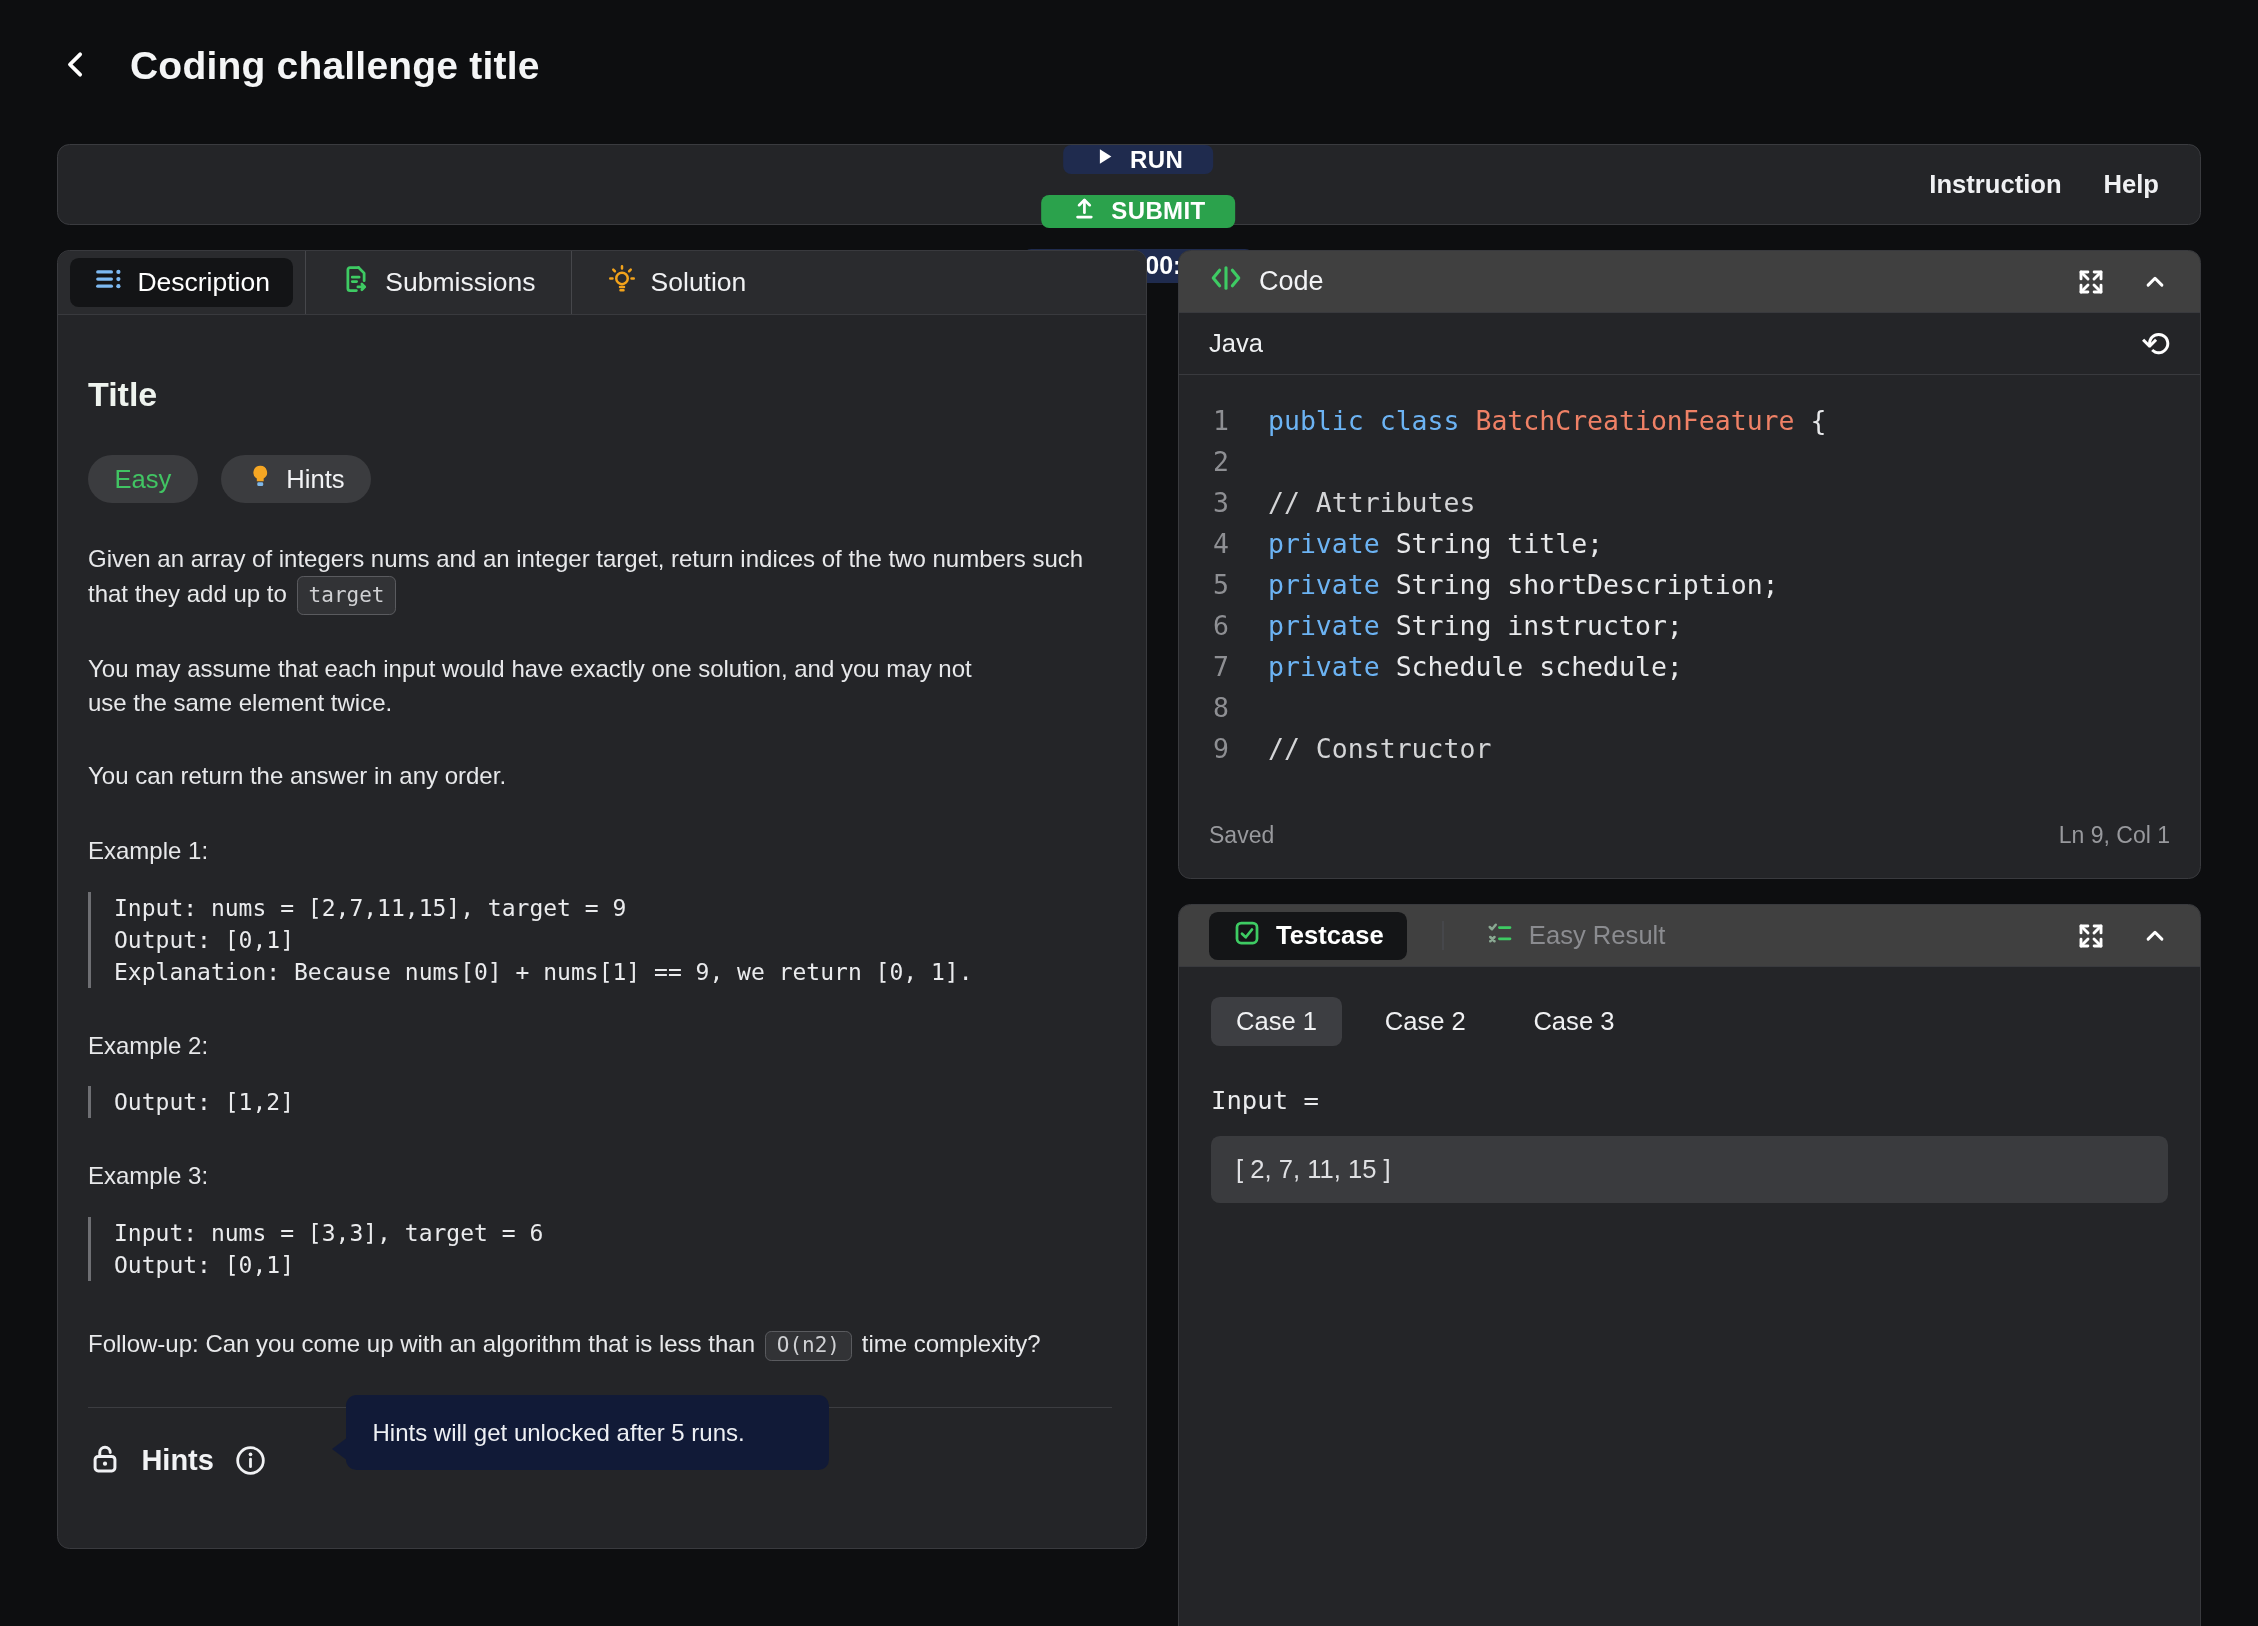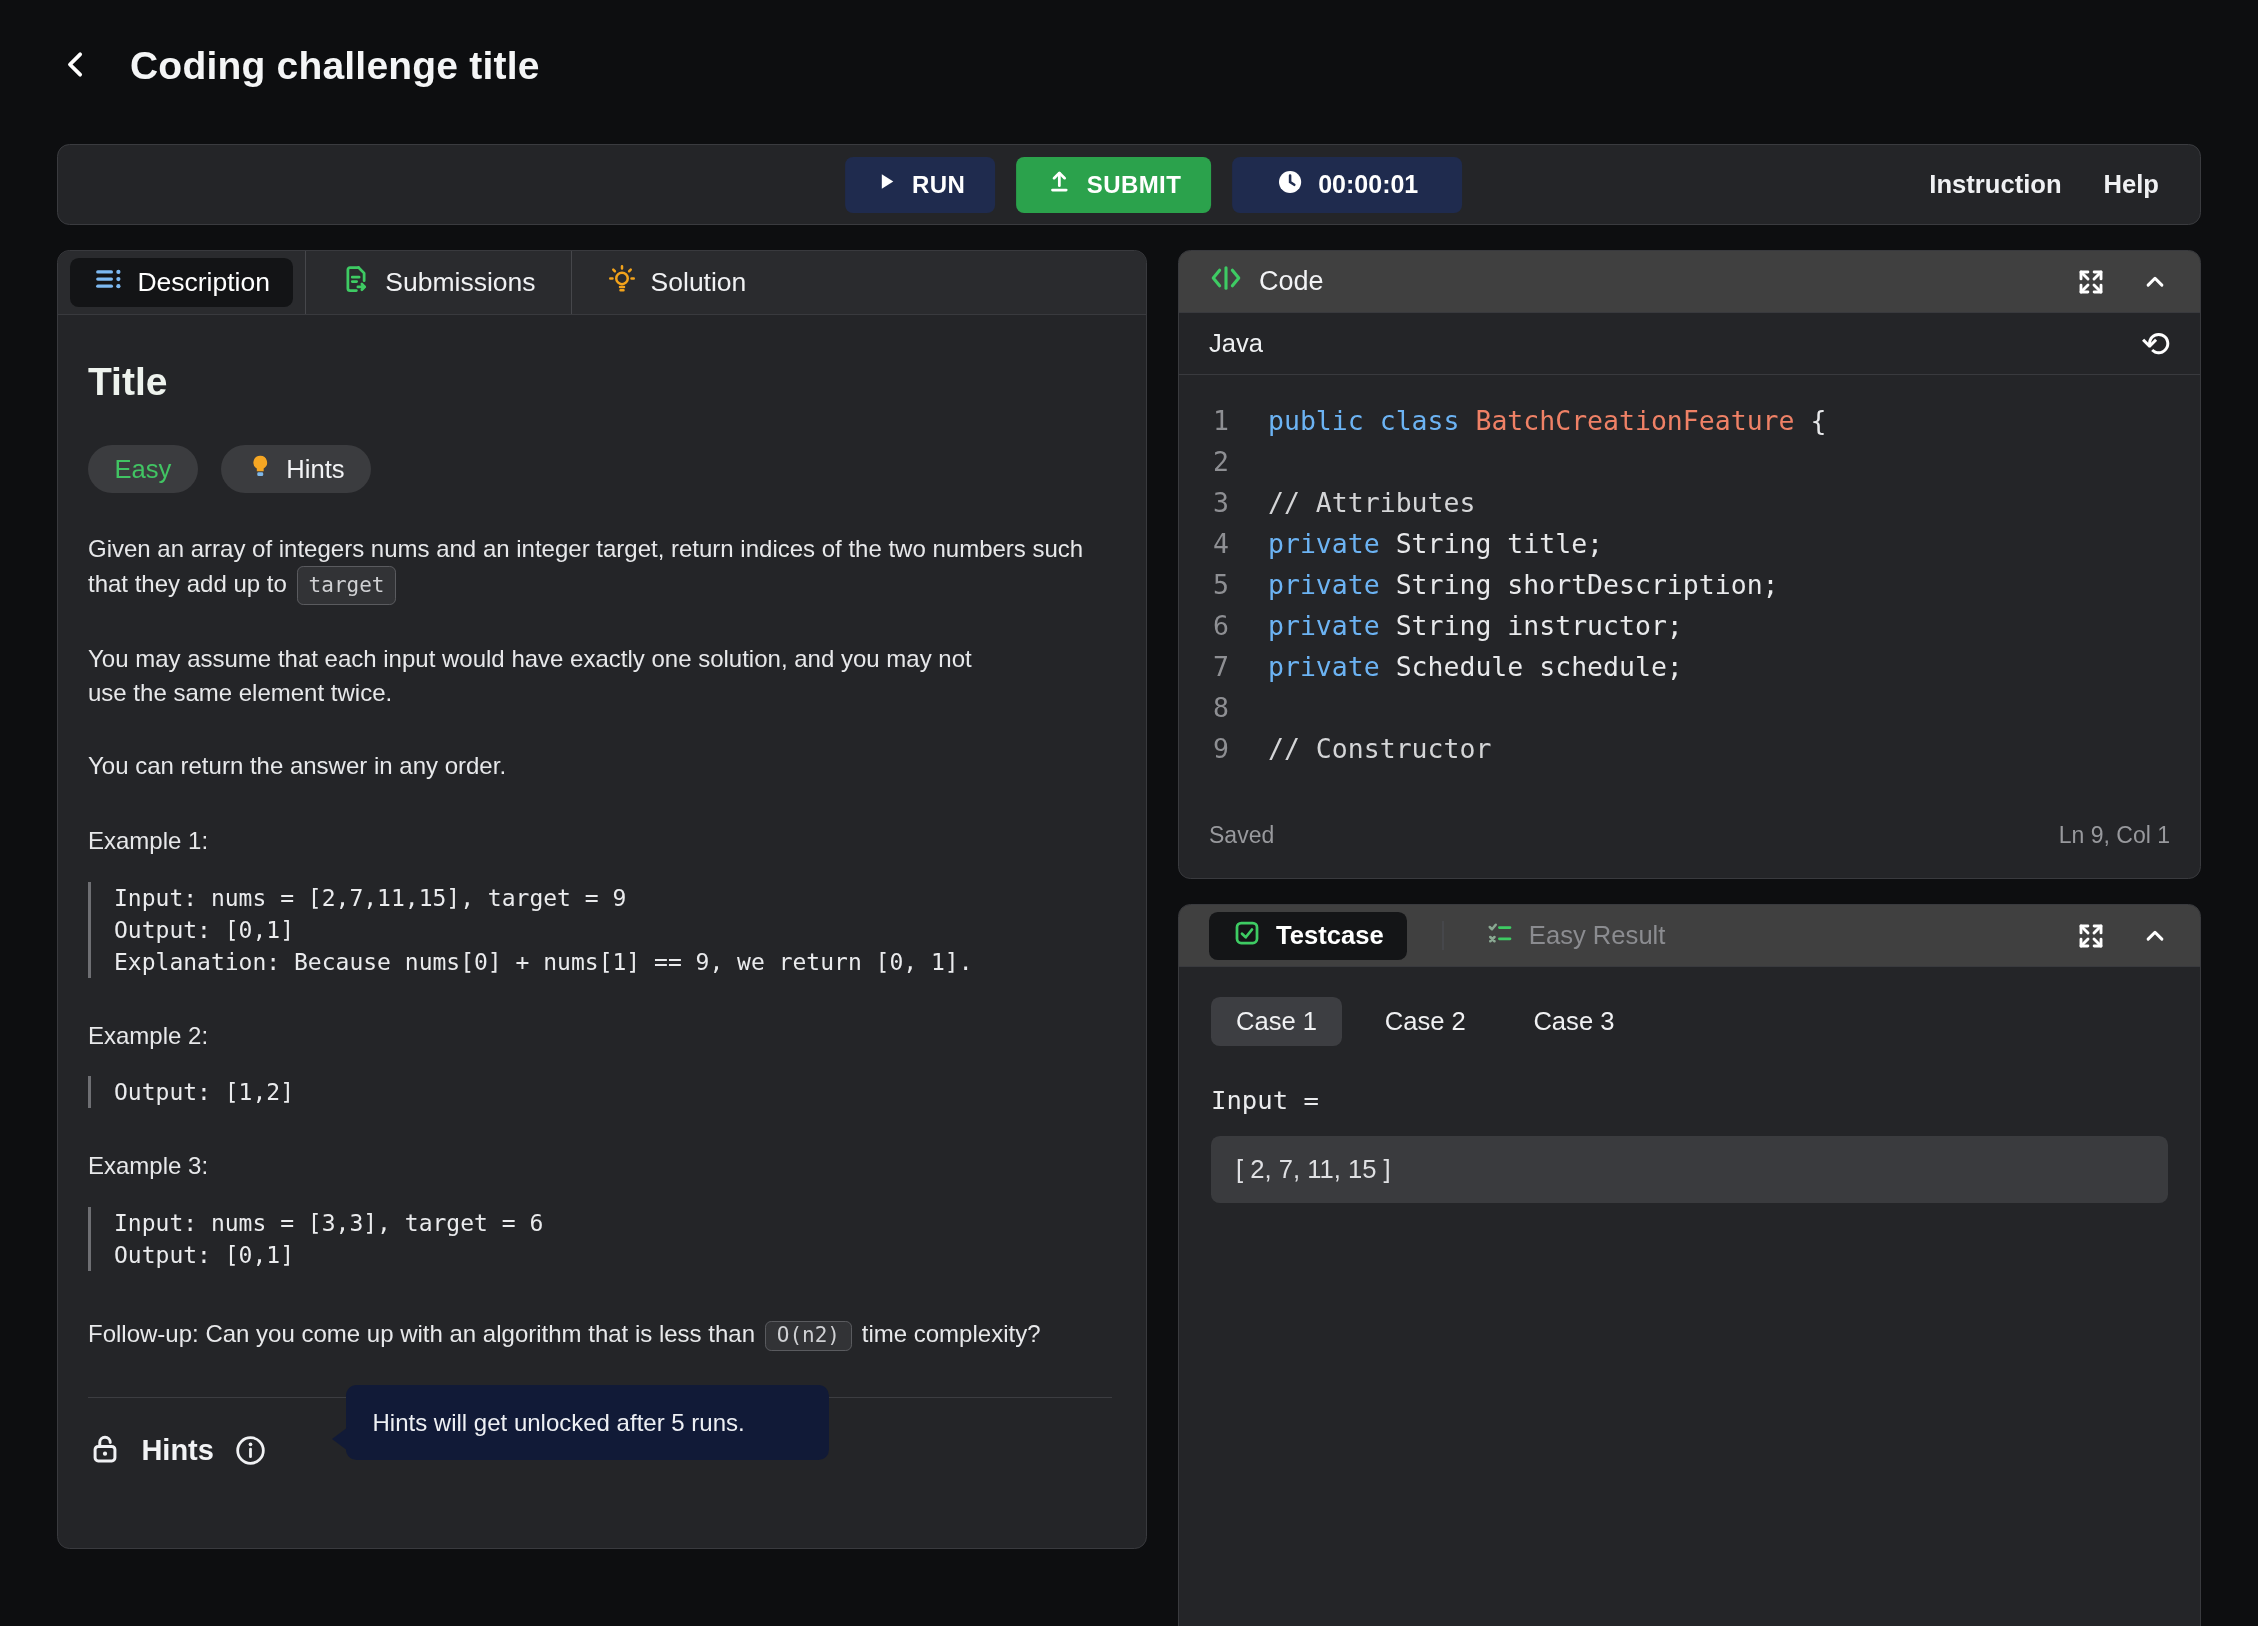--- a/index.html
+++ b/index.html
@@ -16,41 +16,41 @@
   .app-header { position:absolute; left:57px; top:35px; height:62px; display:flex; align-items:center; gap:34px; }
   .back-btn { width:39px; height:39px; display:flex; align-items:center; justify-content:center; background:none; border:none; cursor:pointer; }
   .app-title { font-size:39px; font-weight:700; letter-spacing:0.2px; color:#f4f5f6; }
 
   
   .toolbar {
     position:absolute; left:57px; top:144px; width:2144px; height:81px;
     background:#242528; border:1.8px solid #3a3b3f; border-radius:12.4px;
     display:flex; align-items:center;
   }
-  .toolbar-center { position:absolute; left:50%; top:0; height:100%; transform:translateX(-46%); display:flex; align-items:center; gap:21px; }
+  .toolbar-center { position:absolute; left:50%; top:0; height:100%; transform:translateX(-46%); display:flex; align-items:center; gap:21px;flex-direction:column; }
   .btn { height:56px; border:none; border-radius:8px; display:flex; align-items:center; gap:14px; padding:0 30px; font-size:24px; font-weight:700; letter-spacing:0.4px; color:#fff; cursor:pointer; font-family:"Liberation Sans", sans-serif; }
   .btn-navy { background:#1f2b4e; }
   .btn-green { background:#2ba24c; }
   .timer-badge { height:56px; border-radius:8px; background:#1f2b4e; display:flex; align-items:center; gap:14px; padding:0 44px; font-size:25px; font-weight:700; color:#fff; }
   .toolbar-right { position:absolute; right:41px; top:0; height:100%; display:flex; align-items:center; gap:42px; }
   .toolbar-link { font-size:25.6px; font-weight:700; color:#f0f1f3; text-decoration:none; cursor:pointer; background:none; border:none; font-family:"Liberation Sans", sans-serif; }
 
   
   .panel { position:absolute; background:#242528; border:1.8px solid #393a3e; border-radius:12.4px; overflow:hidden; }
 
   
   .desc-panel { left:57px; top:250px; width:1090px; height:1299px; }
   .tabbar { height:64px; background:#2a2b2e; border-bottom:1.8px solid #393a3e; display:flex; align-items:stretch; }
   .tab { display:flex; align-items:center; gap:14px; padding:0 35px; font-size:26.5px; color:#f0f1f3; border-right:1.8px solid #46474b; cursor:pointer; background:none; border-top:none; border-bottom:none; border-left:none; font-family:"Liberation Sans", sans-serif; }
   .tab:last-child { border-right:none; }
   .tab-chipwrap { display:flex; align-items:center; border-right:1.8px solid #46474b; padding:0 12.4px; }
   .tab-chip { display:flex; align-items:center; gap:14px; background:#131416; border-radius:8.8px; height:49px; padding:0 23px; font-size:26.5px; color:#fff; border:none; cursor:pointer; font-family:"Liberation Sans", sans-serif; }
 
   .desc-content { padding:35px 34px 0 30px; position:relative; }
-  .prob-title { font-size:39px; font-weight:700; color:#eef3ee; margin-top:10px; }
+  .prob-title { font-size:34px; font-weight:700; color:#eef3ee; margin-top:25px; }
   .badge-row { display:flex; gap:23px; margin-top:41px; }
   .pill { height:48px; border-radius:25px; background:#3b3c3f; display:flex; align-items:center; gap:12.4px; padding:0 26.5px; font-size:25.6px; border:none; cursor:pointer; font-family:"Liberation Sans", sans-serif; }
   .pill-easy { color:#41c463; }
   .pill-hints { color:#f2f3f5; }
 
   .para { font-size:24px; line-height:34px; color:#e7e8ea; margin-top:39px; max-width:1001px; }
   .para.p2 { max-width:909px; margin-top:37px; }
   .para.p3 { margin-top:39px; }
   .inline-chip { display:inline-block; background:#323336; border:1.8px solid #5a5b5f; border-radius:6.2px; padding:0.9px 10.6px 2.6px; font-family:"DejaVu Sans Mono", monospace; font-size:21px; color:#cfd0d3; margin:0 3.5px; }
 

